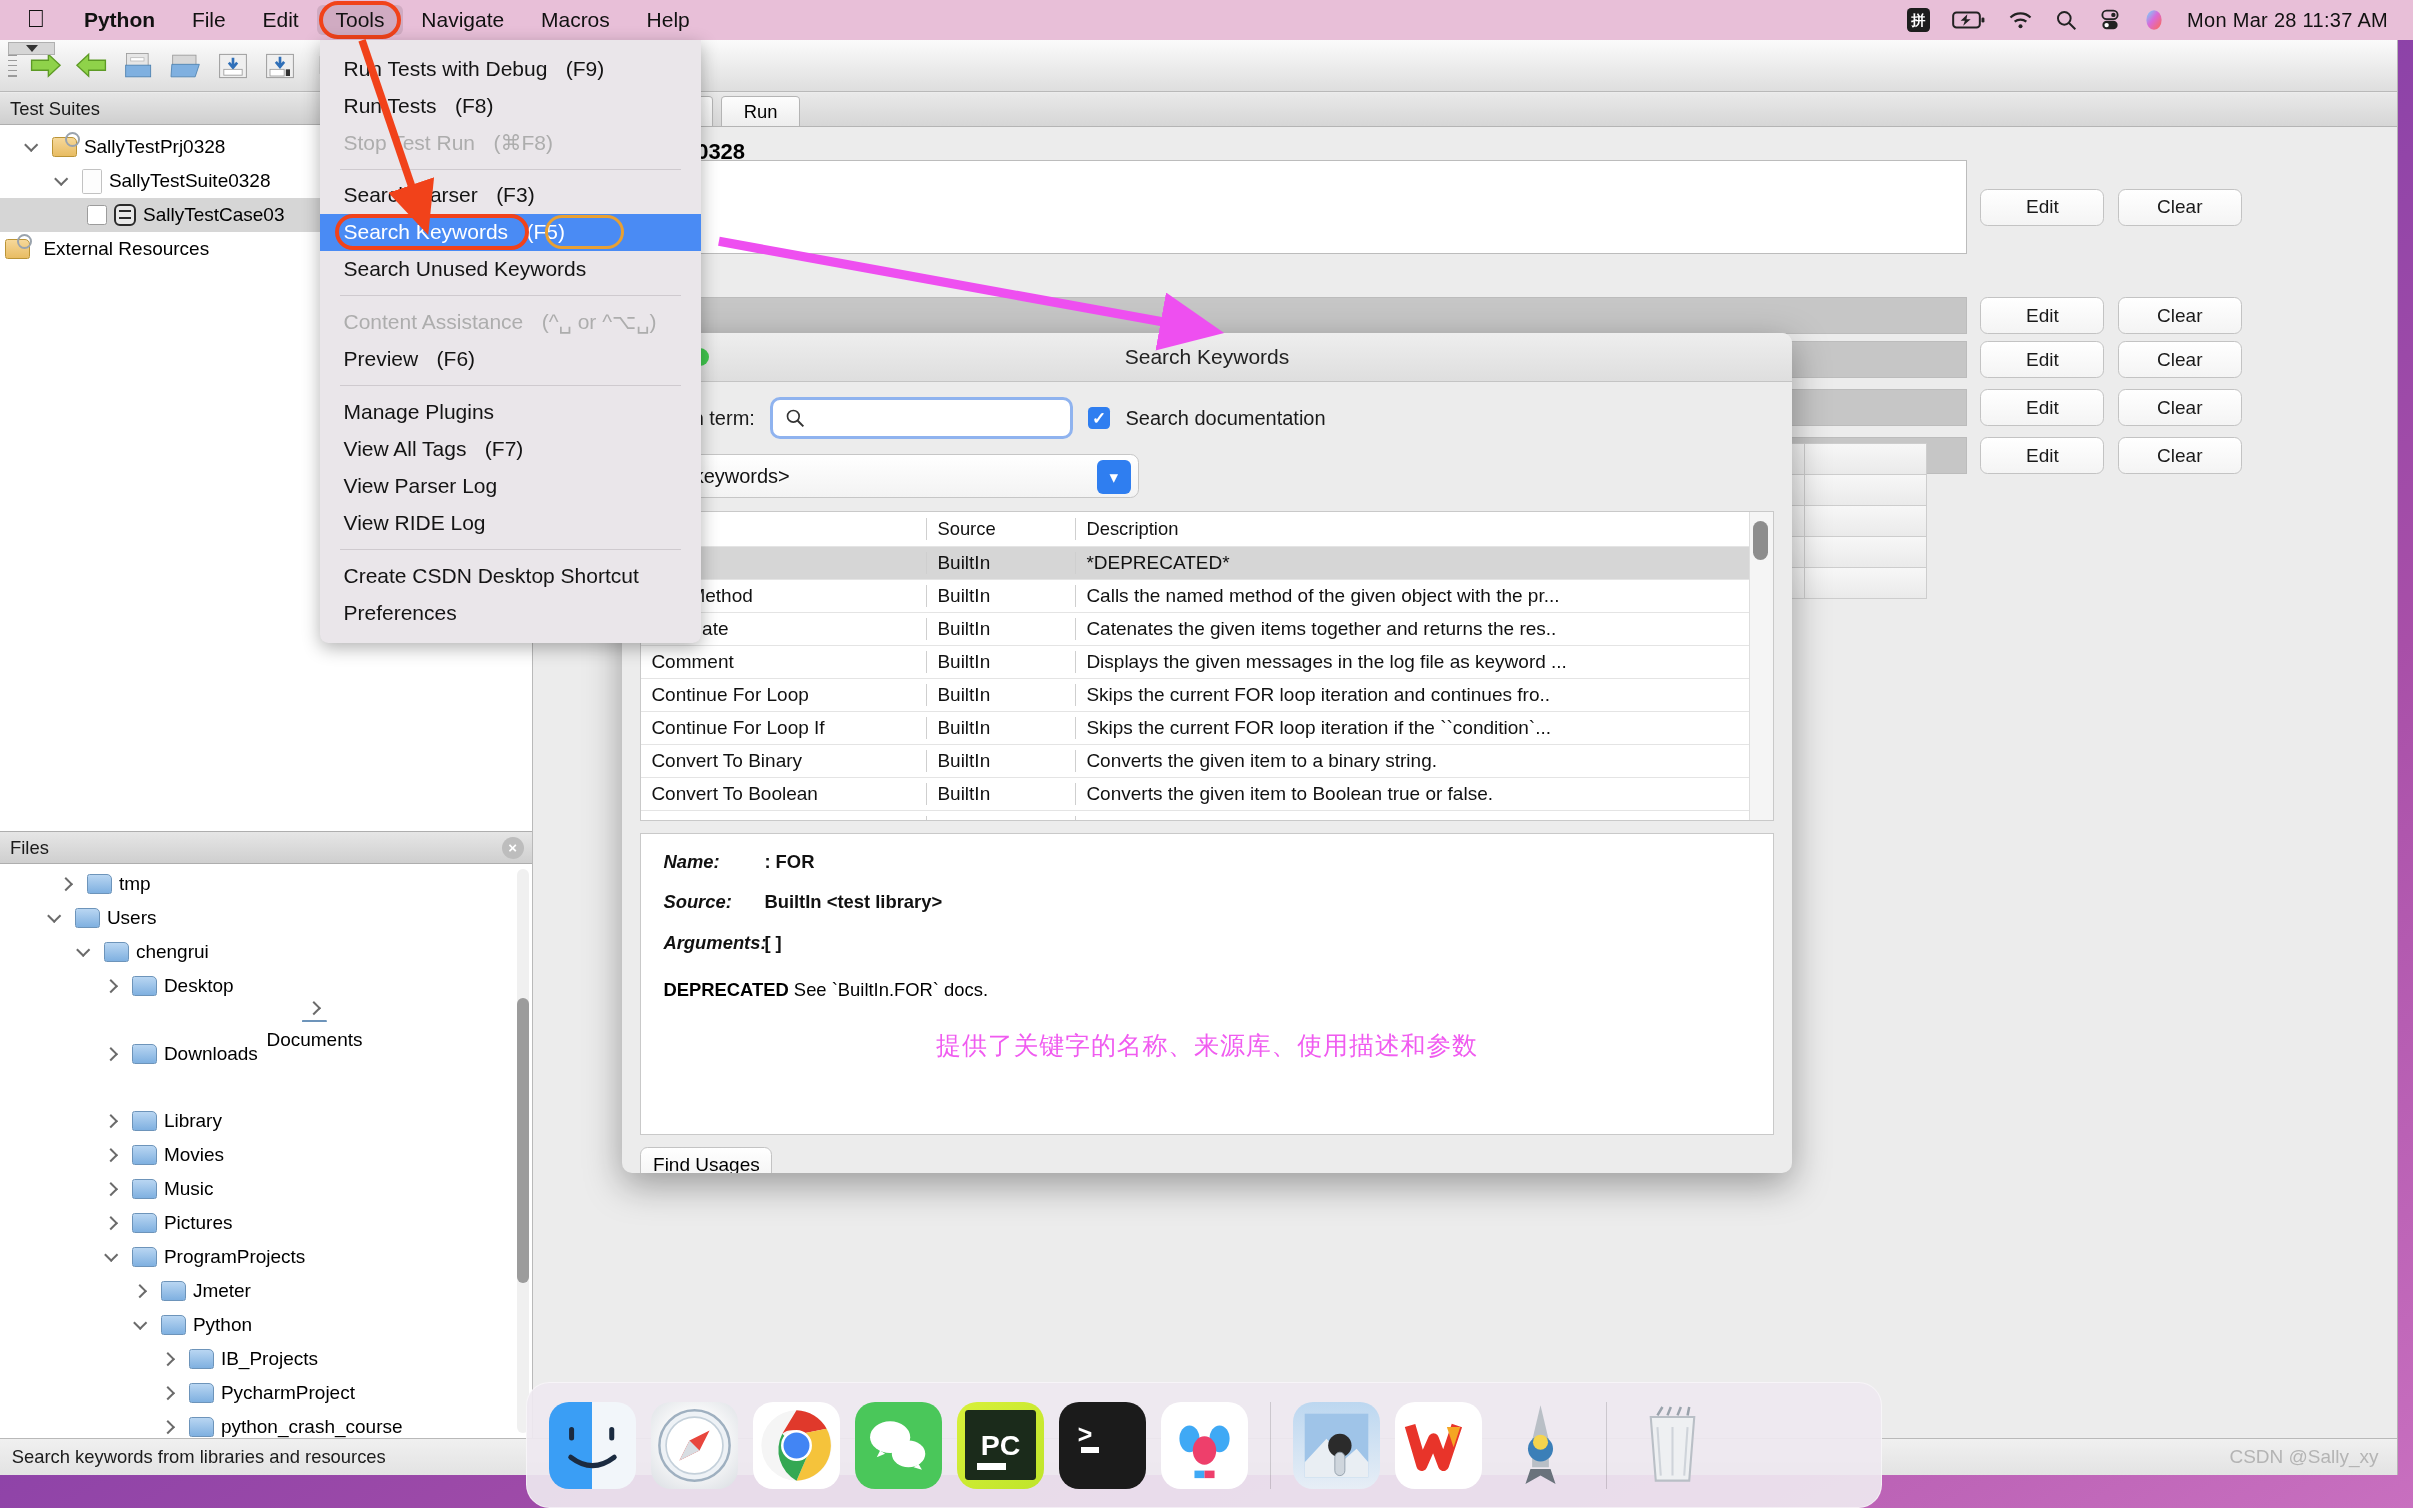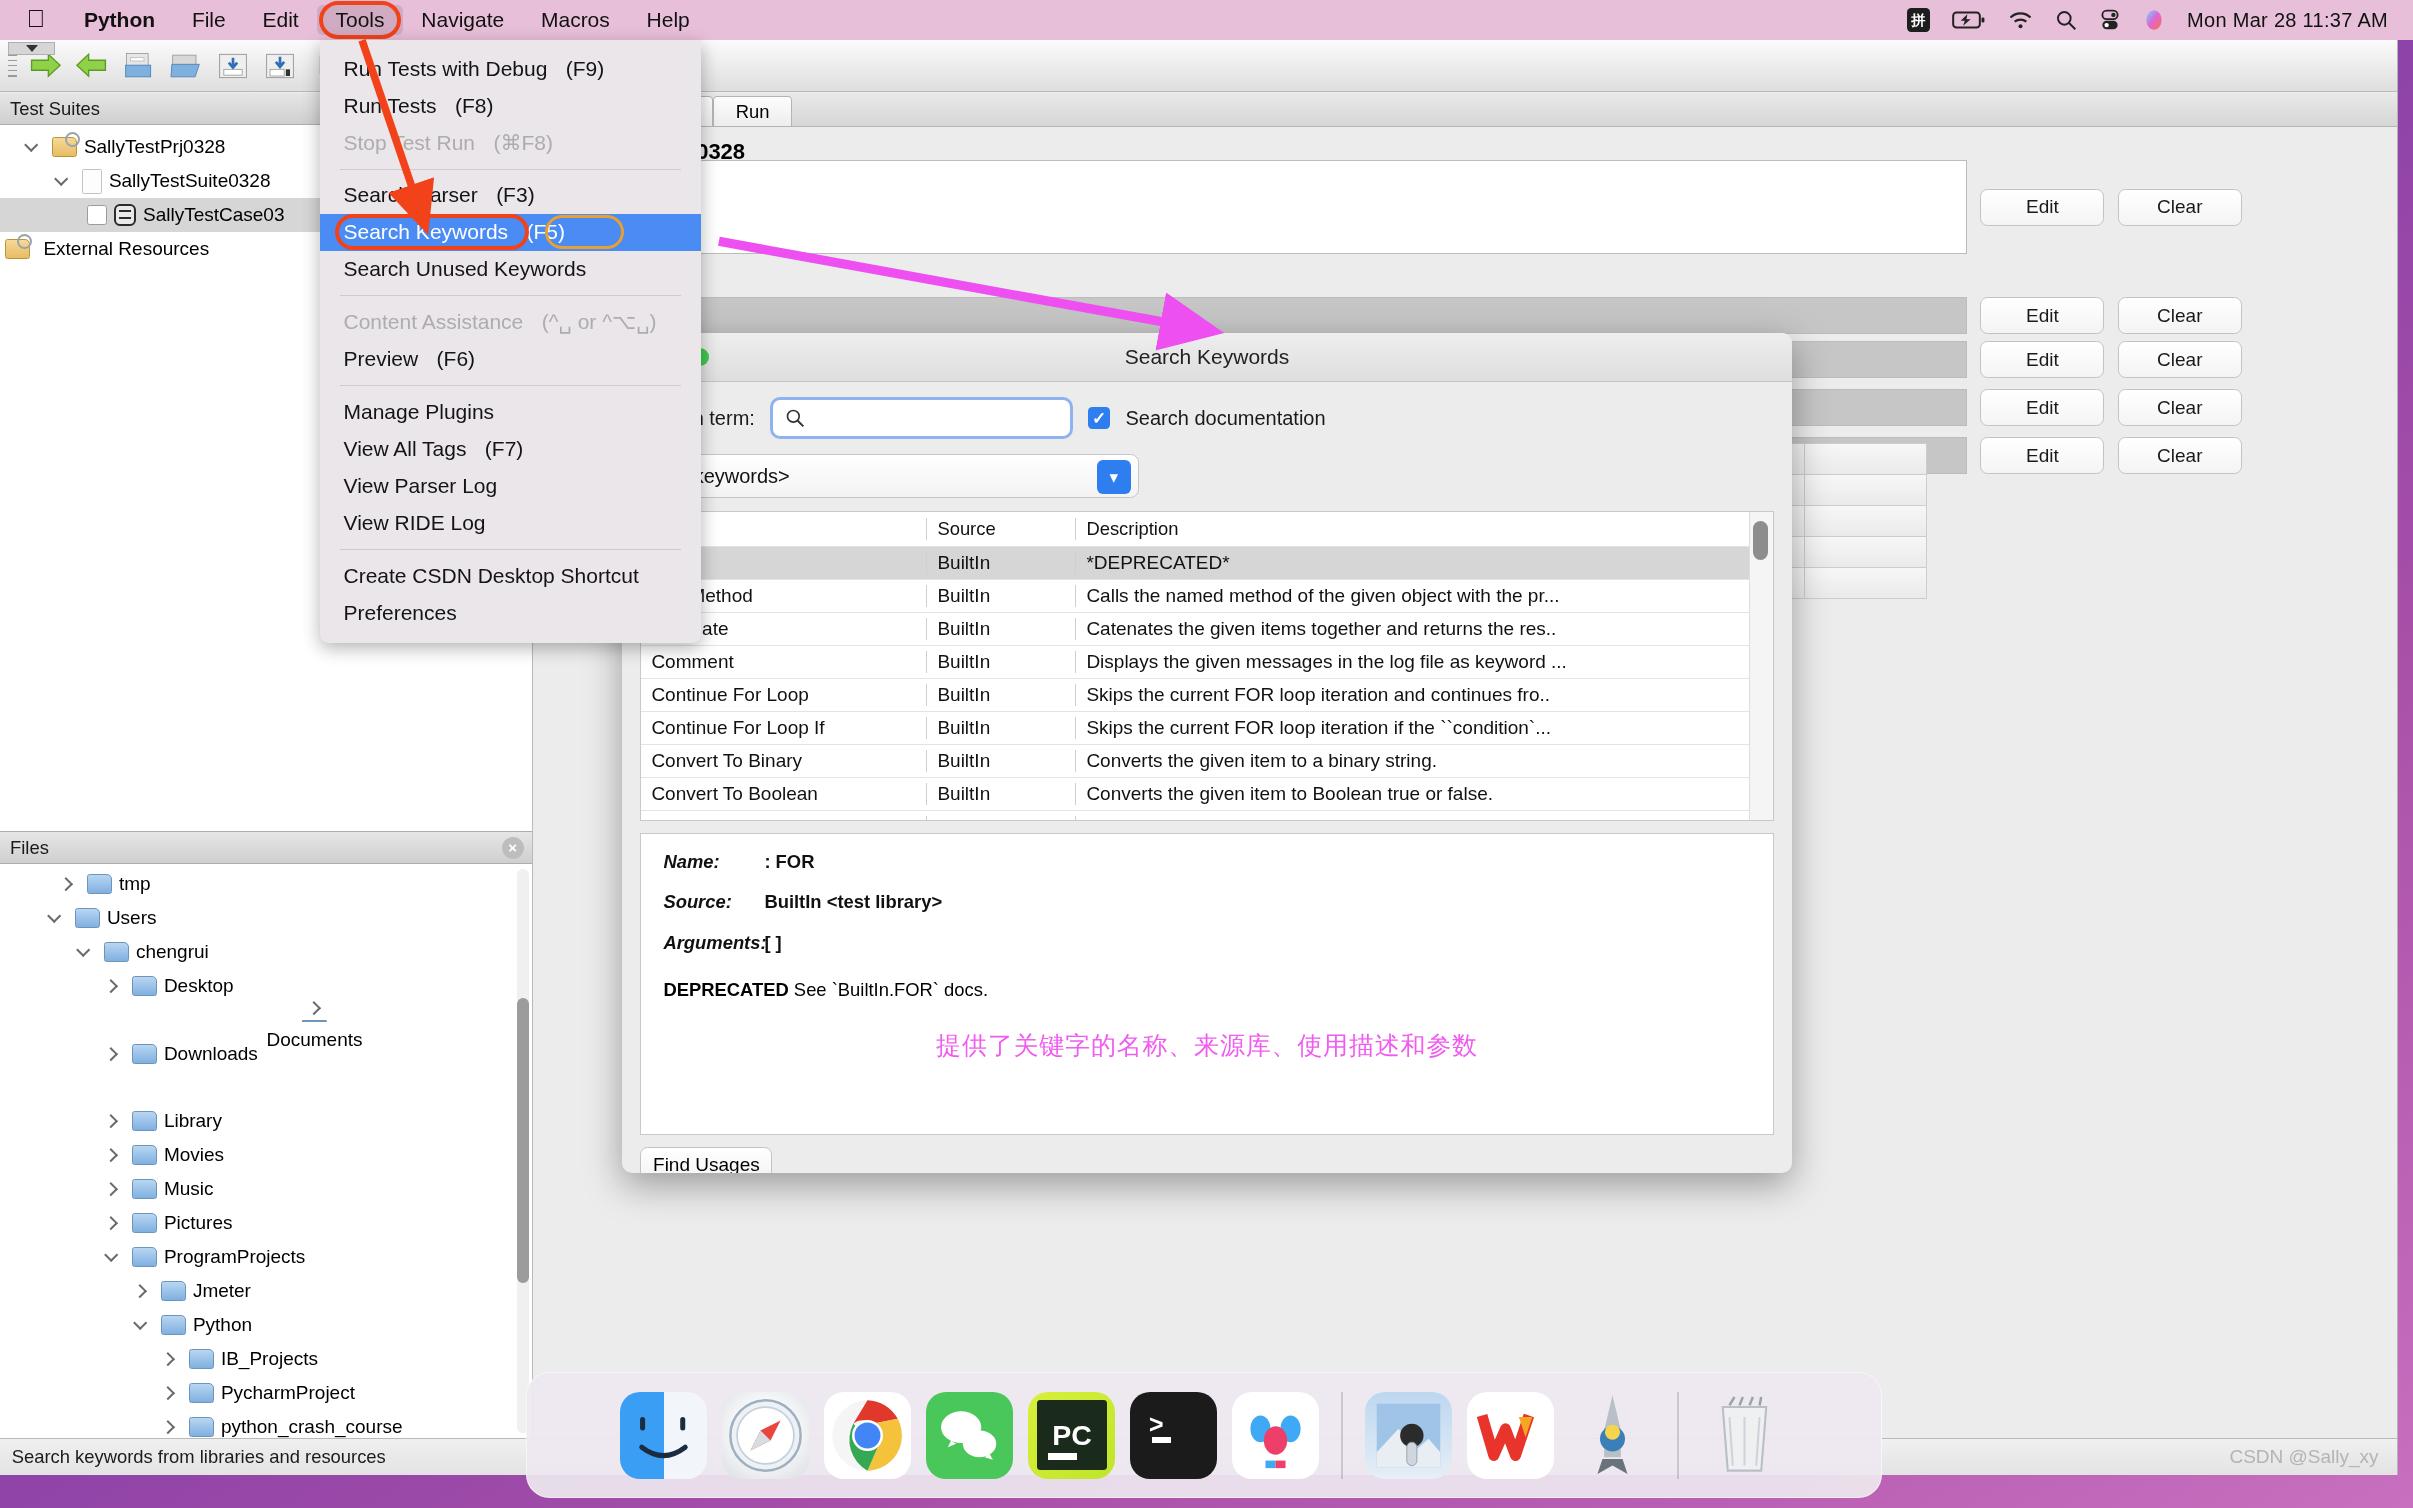--- a/index.html
+++ b/index.html
@@ -146,21 +146,21 @@
   .hl-name { background:#cfcfcf; color:#fff; padding: 0 3.4px; border-radius:1.7px; }
 
   
   #editor {
     position: absolute; top: 53px; left: 534px; right: 0; bottom: 37px;
     background: #ececec;
   }
   #etabs {
     height: 34px; background: linear-gradient(#e9e9e9,#d6d6d6);
     border-bottom: 0.8px solid #b4b4b4; display: flex; align-items: flex-end;
-    padding-left: 101px; gap: 0;
+    padding-left: 101px; gap: 8px;
   }
   .etab {
     height: 30px; padding: 0 22px; display:flex;align-items:center;
     font-size: 18.4px; background: linear-gradient(#fdfdfd,#ededed);
     border: 0.8px solid #b4b4b4; border-bottom: none;
     border-radius: 4.2px 4.2px 0 0;
   }
   #etitle { font-size: 22px; font-weight: bold; padding: 11.7px 0 0 13.4px; }
 
   .field-row { position: absolute; display: flex; align-items: center; gap: 13.4px; }
@@ -303,24 +303,24 @@
     width: 132px; height: 37px; background: linear-gradient(#ffffff,#f2f2f2);
     border: 0.8px solid #c3c3c3; border-radius: 7.5px;
     display: flex; align-items: center; justify-content: center; font-size: 19px;
   }
 
   
   #annots { position: absolute; inset: 0; pointer-events: none; z-index: 640; }
 
   
   #dock {
-    position: absolute; left: 526px; bottom: 10px; width: 1356px; height: 126px;
+    position: absolute; left: 526px; bottom: 0; width: 1356px; height: 126px;
     background: rgba(238,232,240,.92); border-radius: 23.5px;
     border: 0.8px solid rgba(255,255,255,.5);
-    display: flex; align-items: center; padding: 0 22px; gap: 15px; z-index: 700; justify-content: center;
+    display: flex; align-items: center; padding: 0 22px; gap: 15px; z-index: 700;
   }
   .dock-ico {
     width: 87px; height: 87px; border-radius: 20px; position: relative;
     display: flex; align-items: center; justify-content: center;
     font-size: 34px; font-weight: bold; color: #fff; overflow: hidden;
   }
   .dock-sep { width: 1.7px; height: 87px; background: rgba(0,0,0,.14); margin: 0 6.7px; }
 </style>
 </head>
 <body>

